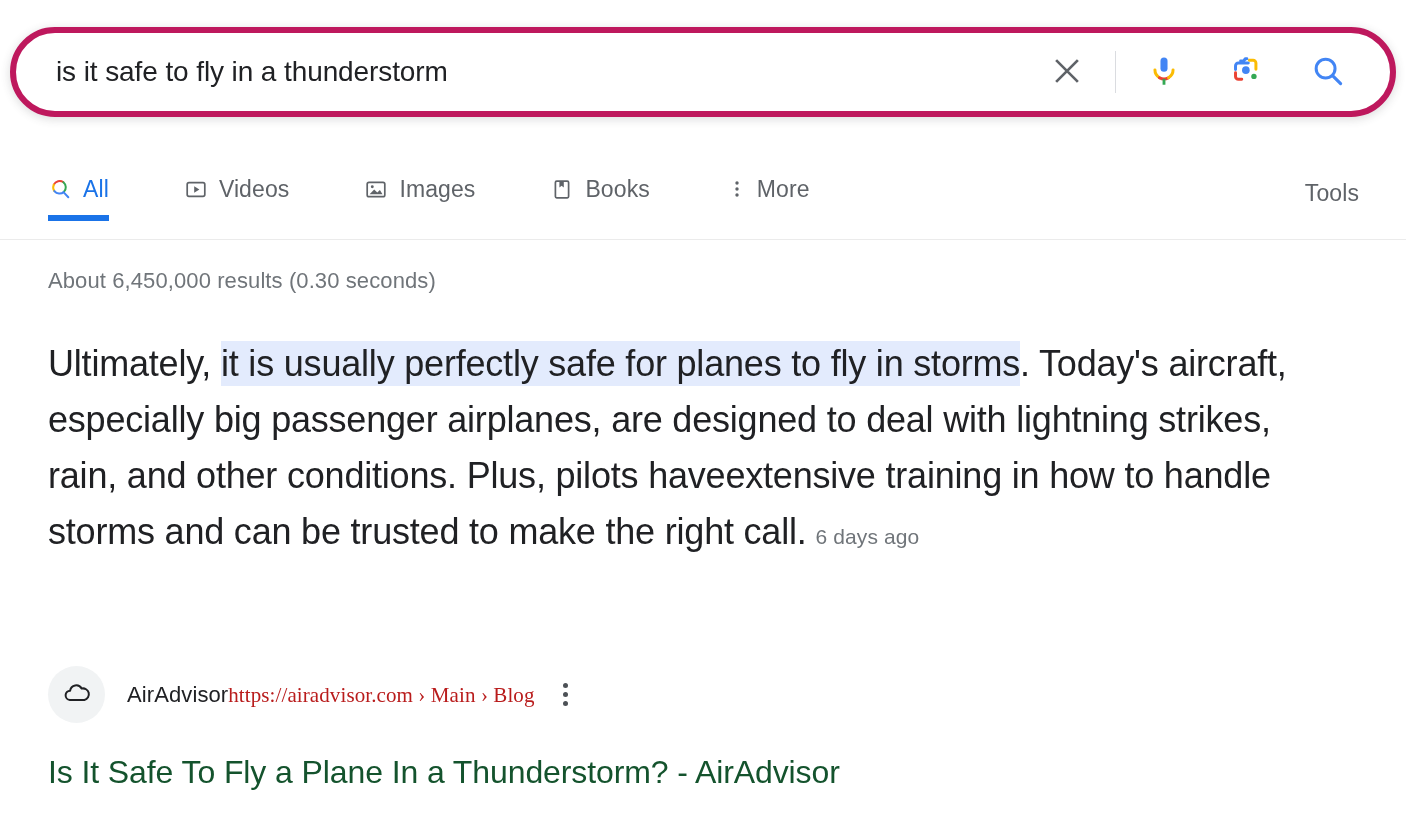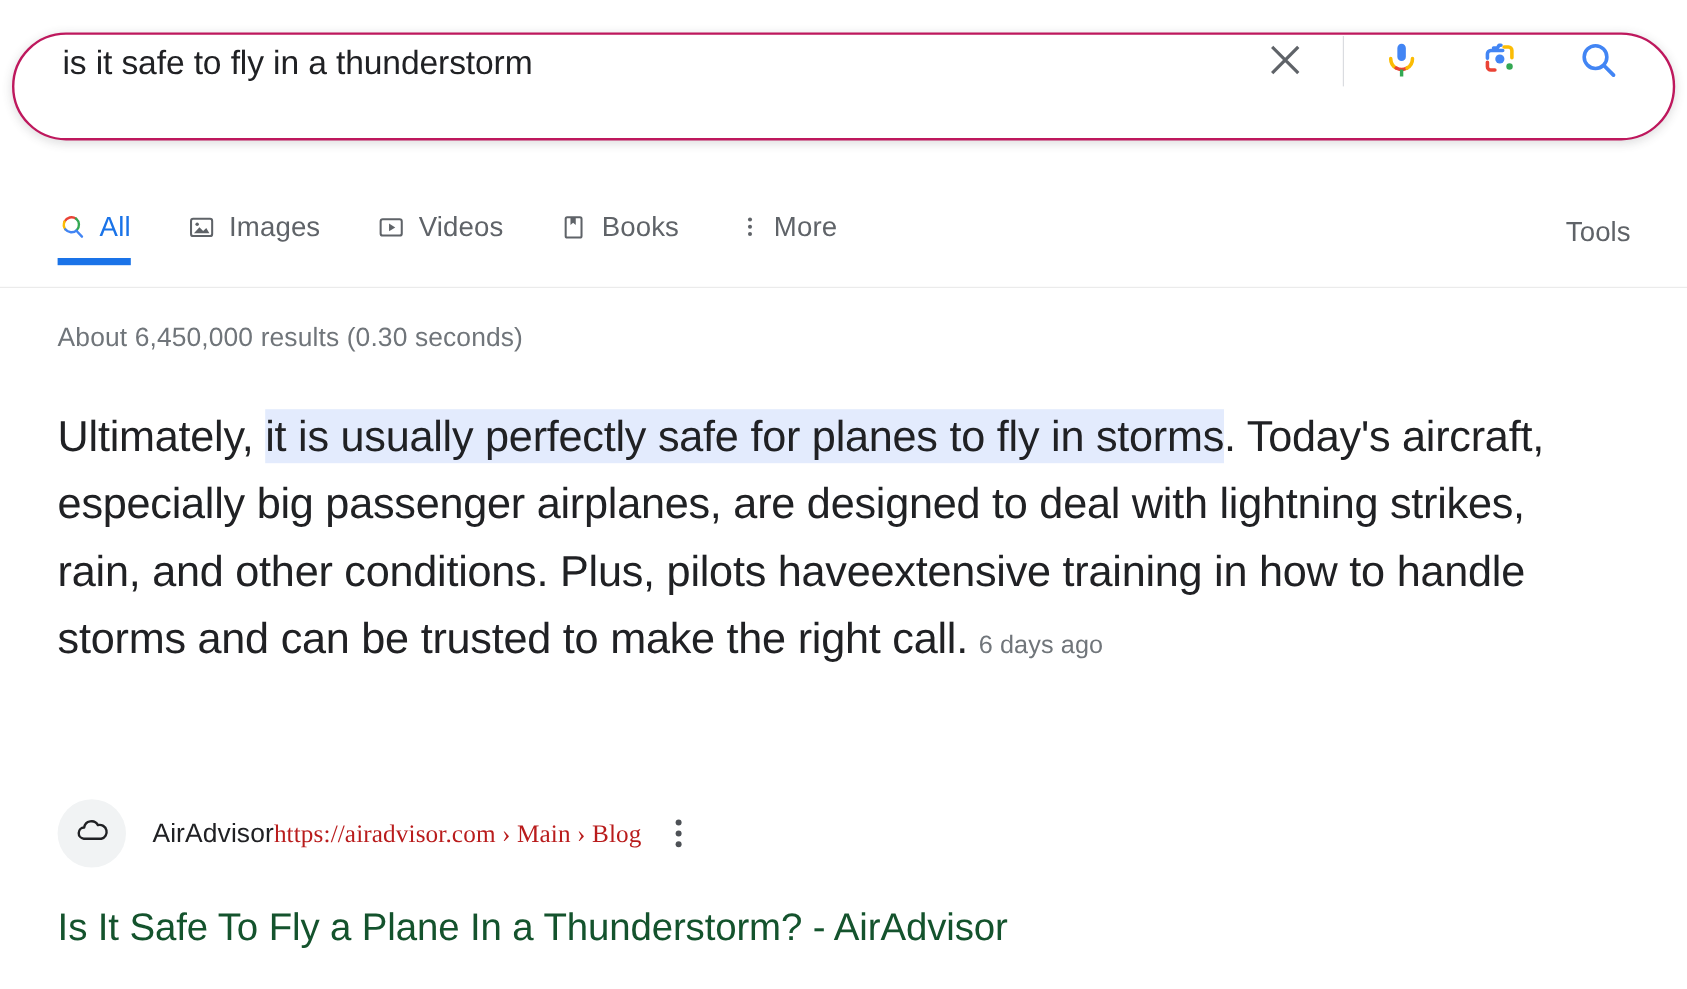--- a/index.html
+++ b/index.html
@@ -18,25 +18,25 @@
 
   
   .search-wrap {
     position: absolute;
     left: 10px;
     top: 27px;
     width: 1386px;
     height: 90px;
     box-sizing: border-box;
     background: #fff;
-    border: 2px solid #be185d;
+    border: 6px solid #be185d;
     border-radius: 45px;
     box-shadow: 0 2px 8px 1px rgba(64,60,67,.16);
     display: flex;
-    align-items: flex-start;
+    align-items: center;
   }
   .search-input {
     flex: 1 1 auto;
     border: none;
     outline: none;
     background: transparent;
     font-family: "Liberation Sans", sans-serif;
     font-size: 28px;
     color: #202124;
     padding: 0 0 0 40px;
@@ -82,20 +82,21 @@
     border-bottom: 1px solid #ebebeb;
     box-sizing: border-box;
   }
   .tabs {
     position: absolute;
     left: 48px;
     top: 0;
     display: flex;
     align-items: flex-start;
     height: 79px;
+    gap: 28px;
   }
   .tab {
     display: flex;
     align-items: center;
     height: 58px;
     margin-right: 47px;
     cursor: pointer;
     position: relative;
     white-space: nowrap;
   }
@@ -308,36 +309,36 @@
           <path d="M15.5 15.1 L20.3 20.2" stroke="#4285f4" stroke-width="2" stroke-linecap="round"></path>
         </svg>
       </span>
       <span class="tab-label">All</span>
     </div>
 
 
     <div class="tab">
       <span class="tab-ico">
         <svg width="25" height="25" viewBox="0 0 24 24" aria-hidden="true">
+          <rect x="3.2" y="5.2" width="17.6" height="13.6" rx="1.8" stroke="#5f6368" stroke-width="1.7" fill="none"></rect>
+          <path d="M10.2 8.8 L15.4 12 L10.2 15.2 Z" fill="#5f6368"></path>
+        </svg>
+      </span>
+      <span class="tab-label">Videos</span>
+    </div>
+
+    <div class="tab">
+      <span class="tab-ico">
+        <svg width="25" height="25" viewBox="0 0 24 24" aria-hidden="true">
           <rect x="3.2" y="4.8" width="17.6" height="14.4" rx="1.8" stroke="#5f6368" stroke-width="1.7" fill="none"></rect>
           <circle cx="8.3" cy="9.3" r="1.45" fill="#5f6368"></circle>
           <path d="M5.6 16.8 L10.2 11.9 L13.3 15.1 L15.9 12.6 L18.5 16.8 Z" fill="#5f6368"></path>
         </svg>
       </span>
       <span class="tab-label">Images</span>
-    </div>
-
-    <div class="tab">
-      <span class="tab-ico">
-        <svg width="25" height="25" viewBox="0 0 24 24" aria-hidden="true">
-          <rect x="3.2" y="5.2" width="17.6" height="13.6" rx="1.8" stroke="#5f6368" stroke-width="1.7" fill="none"></rect>
-          <path d="M10.2 8.8 L15.4 12 L10.2 15.2 Z" fill="#5f6368"></path>
-        </svg>
-      </span>
-      <span class="tab-label">Videos</span>
     </div>
 
     <div class="tab">
       <span class="tab-ico">
         <svg width="25" height="25" viewBox="0 0 24 24" aria-hidden="true">
           <rect x="5.4" y="3.6" width="13.2" height="16.8" rx="1.3" stroke="#5f6368" stroke-width="1.7" fill="none"></rect>
           <path d="M9.4 3.8 v6.3 l2.2 -1.9 l2.2 1.9 v-6.3 Z" fill="#5f6368"></path>
         </svg>
       </span>
       <span class="tab-label">Books</span>

